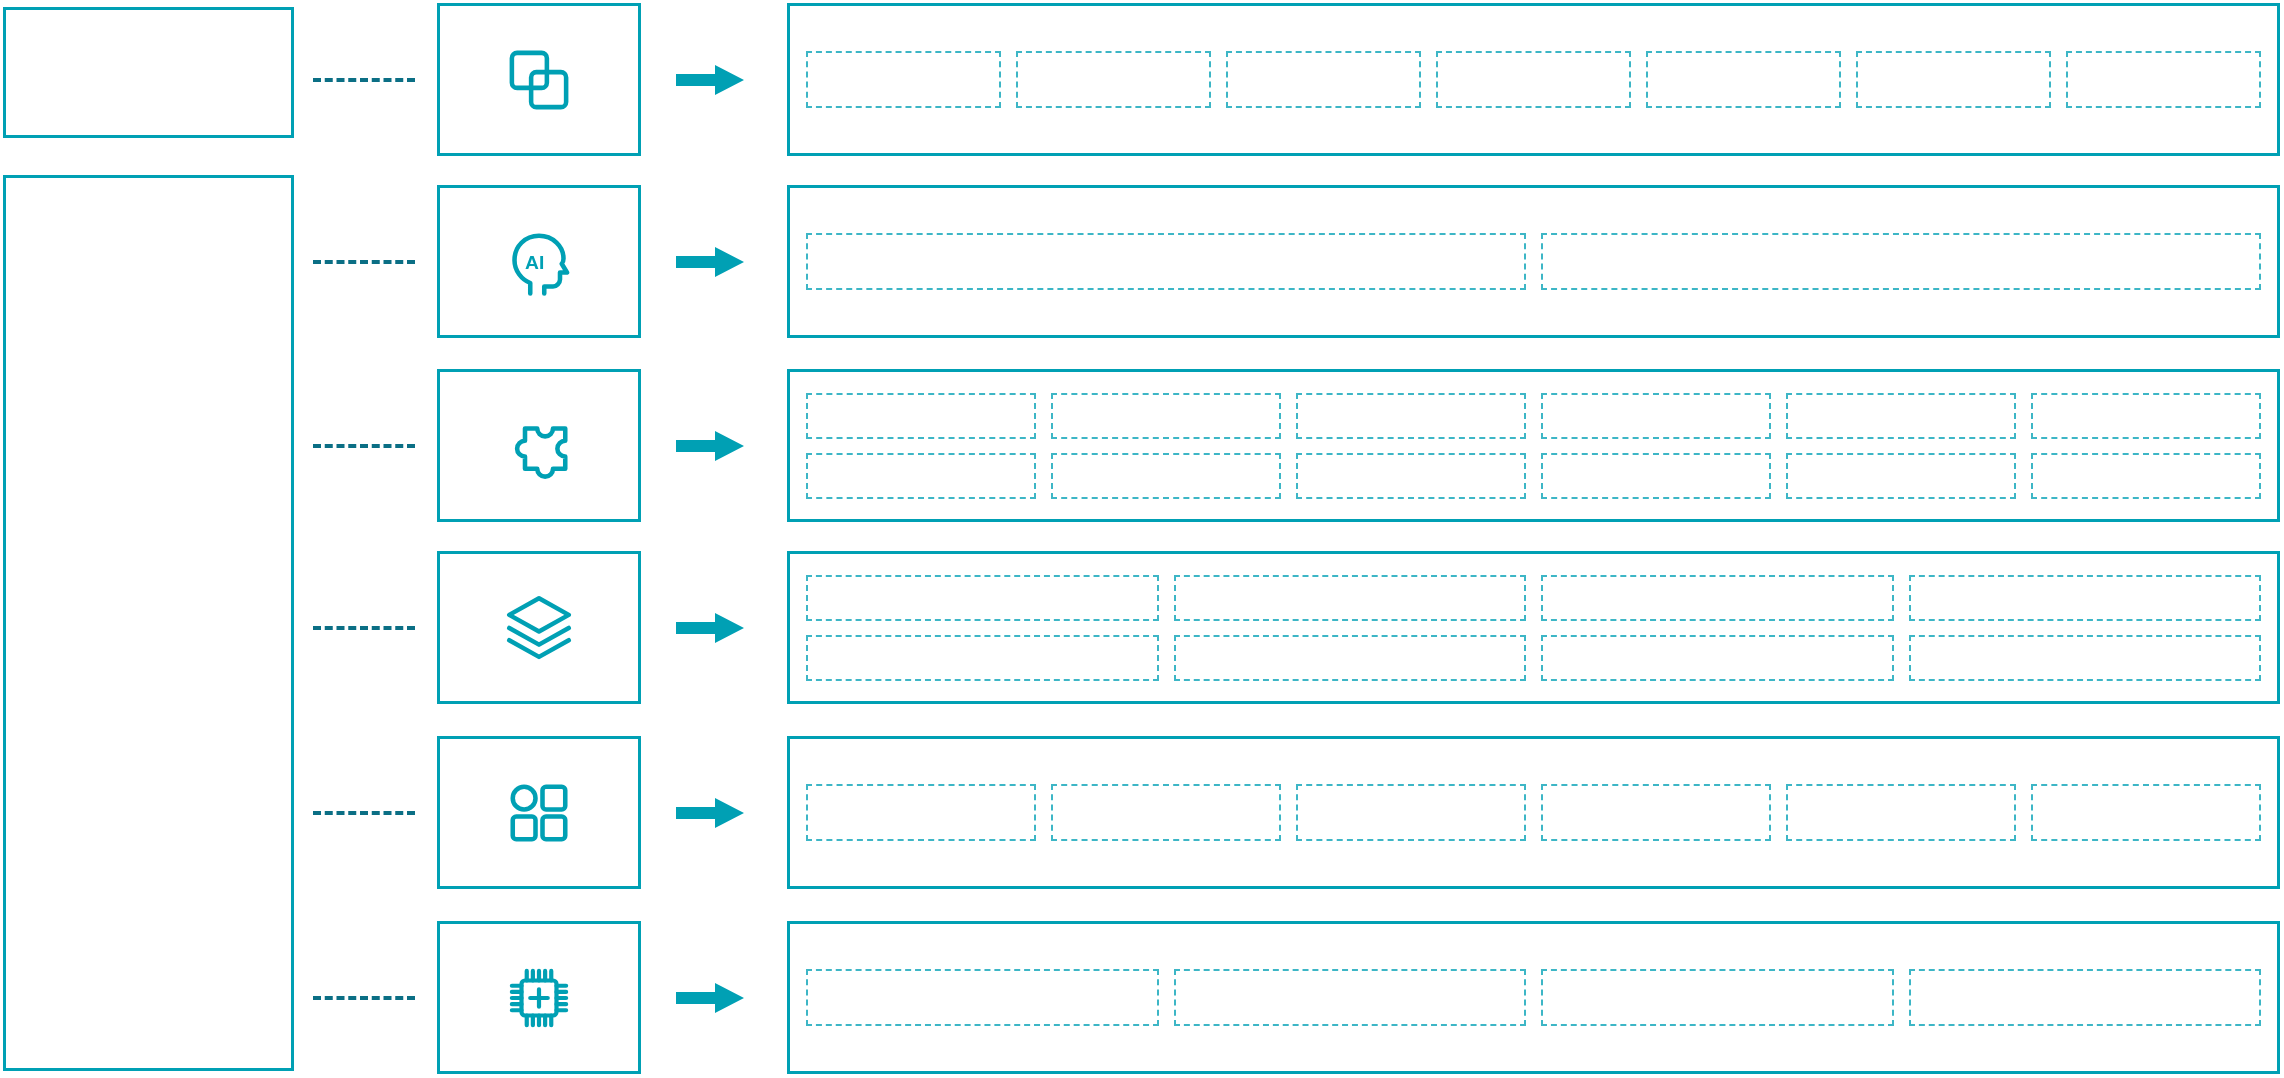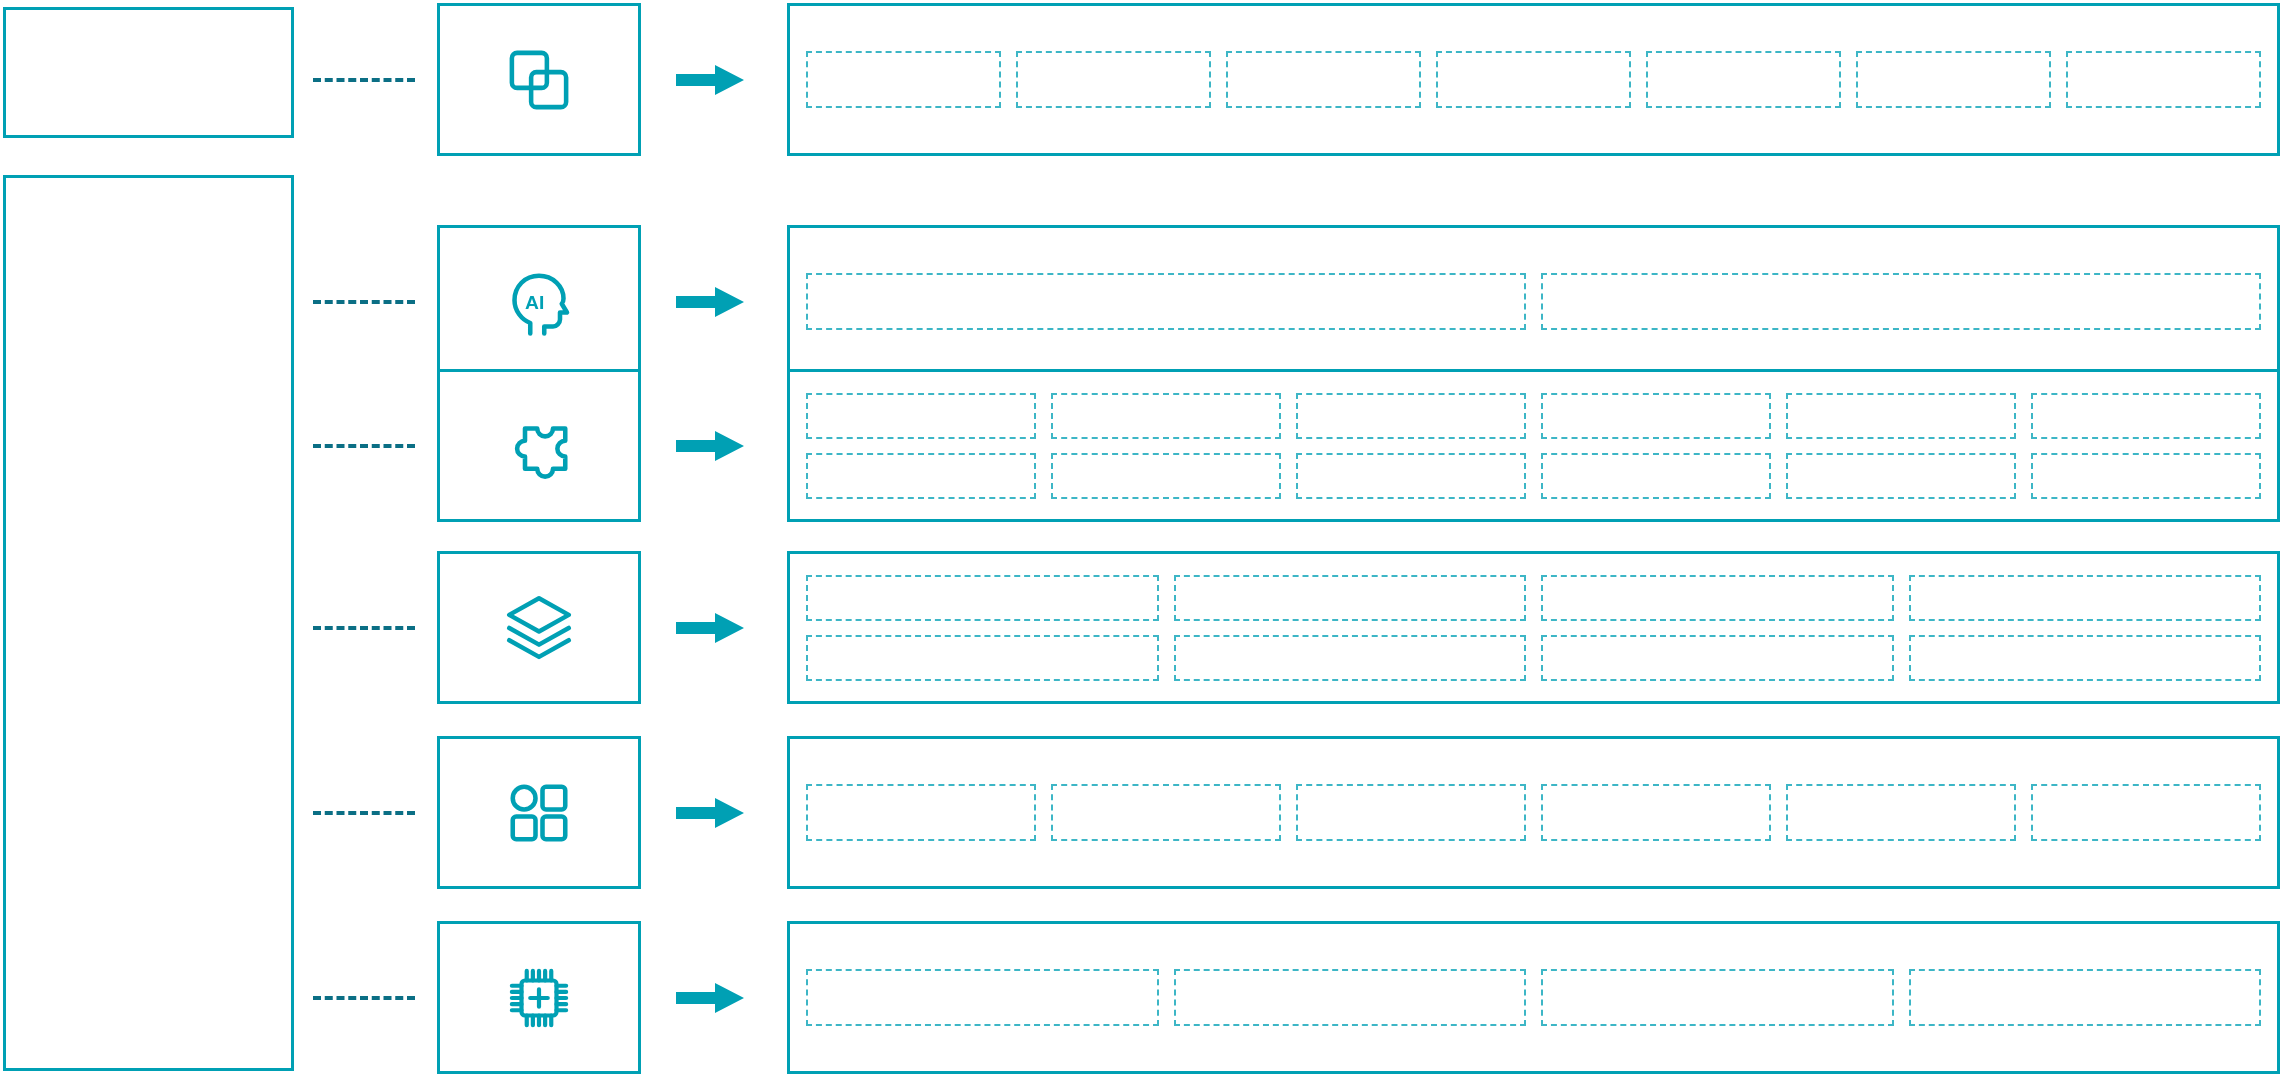--- a/index.html
+++ b/index.html
@@ -73,21 +73,21 @@
             <div class="slot"></div>
             <div class="slot"></div>
             <div class="slot"></div>
             <div class="slot"></div>
             <div class="slot"></div>
             <div class="slot"></div>
             <div class="slot"></div>
           </div>
         </div>
       </div>
-      <div class="flow-row" style="top: 185px; margin-top: 40px;">
+      <div class="flow-row" style="top: 185px;">
         <div class="connector"></div>
         <div class="icon-box">
           <span class="icon">
             <svg width="84" height="84" viewBox="0 0 48 48" fill="none" stroke="currentColor" stroke-width="2.6" stroke-linecap="round" stroke-linejoin="round">
               <path d="M19 42 v-6 c-5-2 -9-7 -9-13 c0-8 6-14 14-14 c8 0 14 6 14 13 c0 1 0 2 -1 3 l3 5 h-4 v4 c0 2-2 4-4 4 h-5 v4"></path>
               <text x="16" y="28" font-size="11" font-weight="bold" stroke="none" fill="currentColor" font-family="Liberation Sans, sans-serif">AI</text>
             </svg>
           </span>
         </div>
         <div class="arrow"><svg width="68" height="30" viewBox="0 0 68 30">

